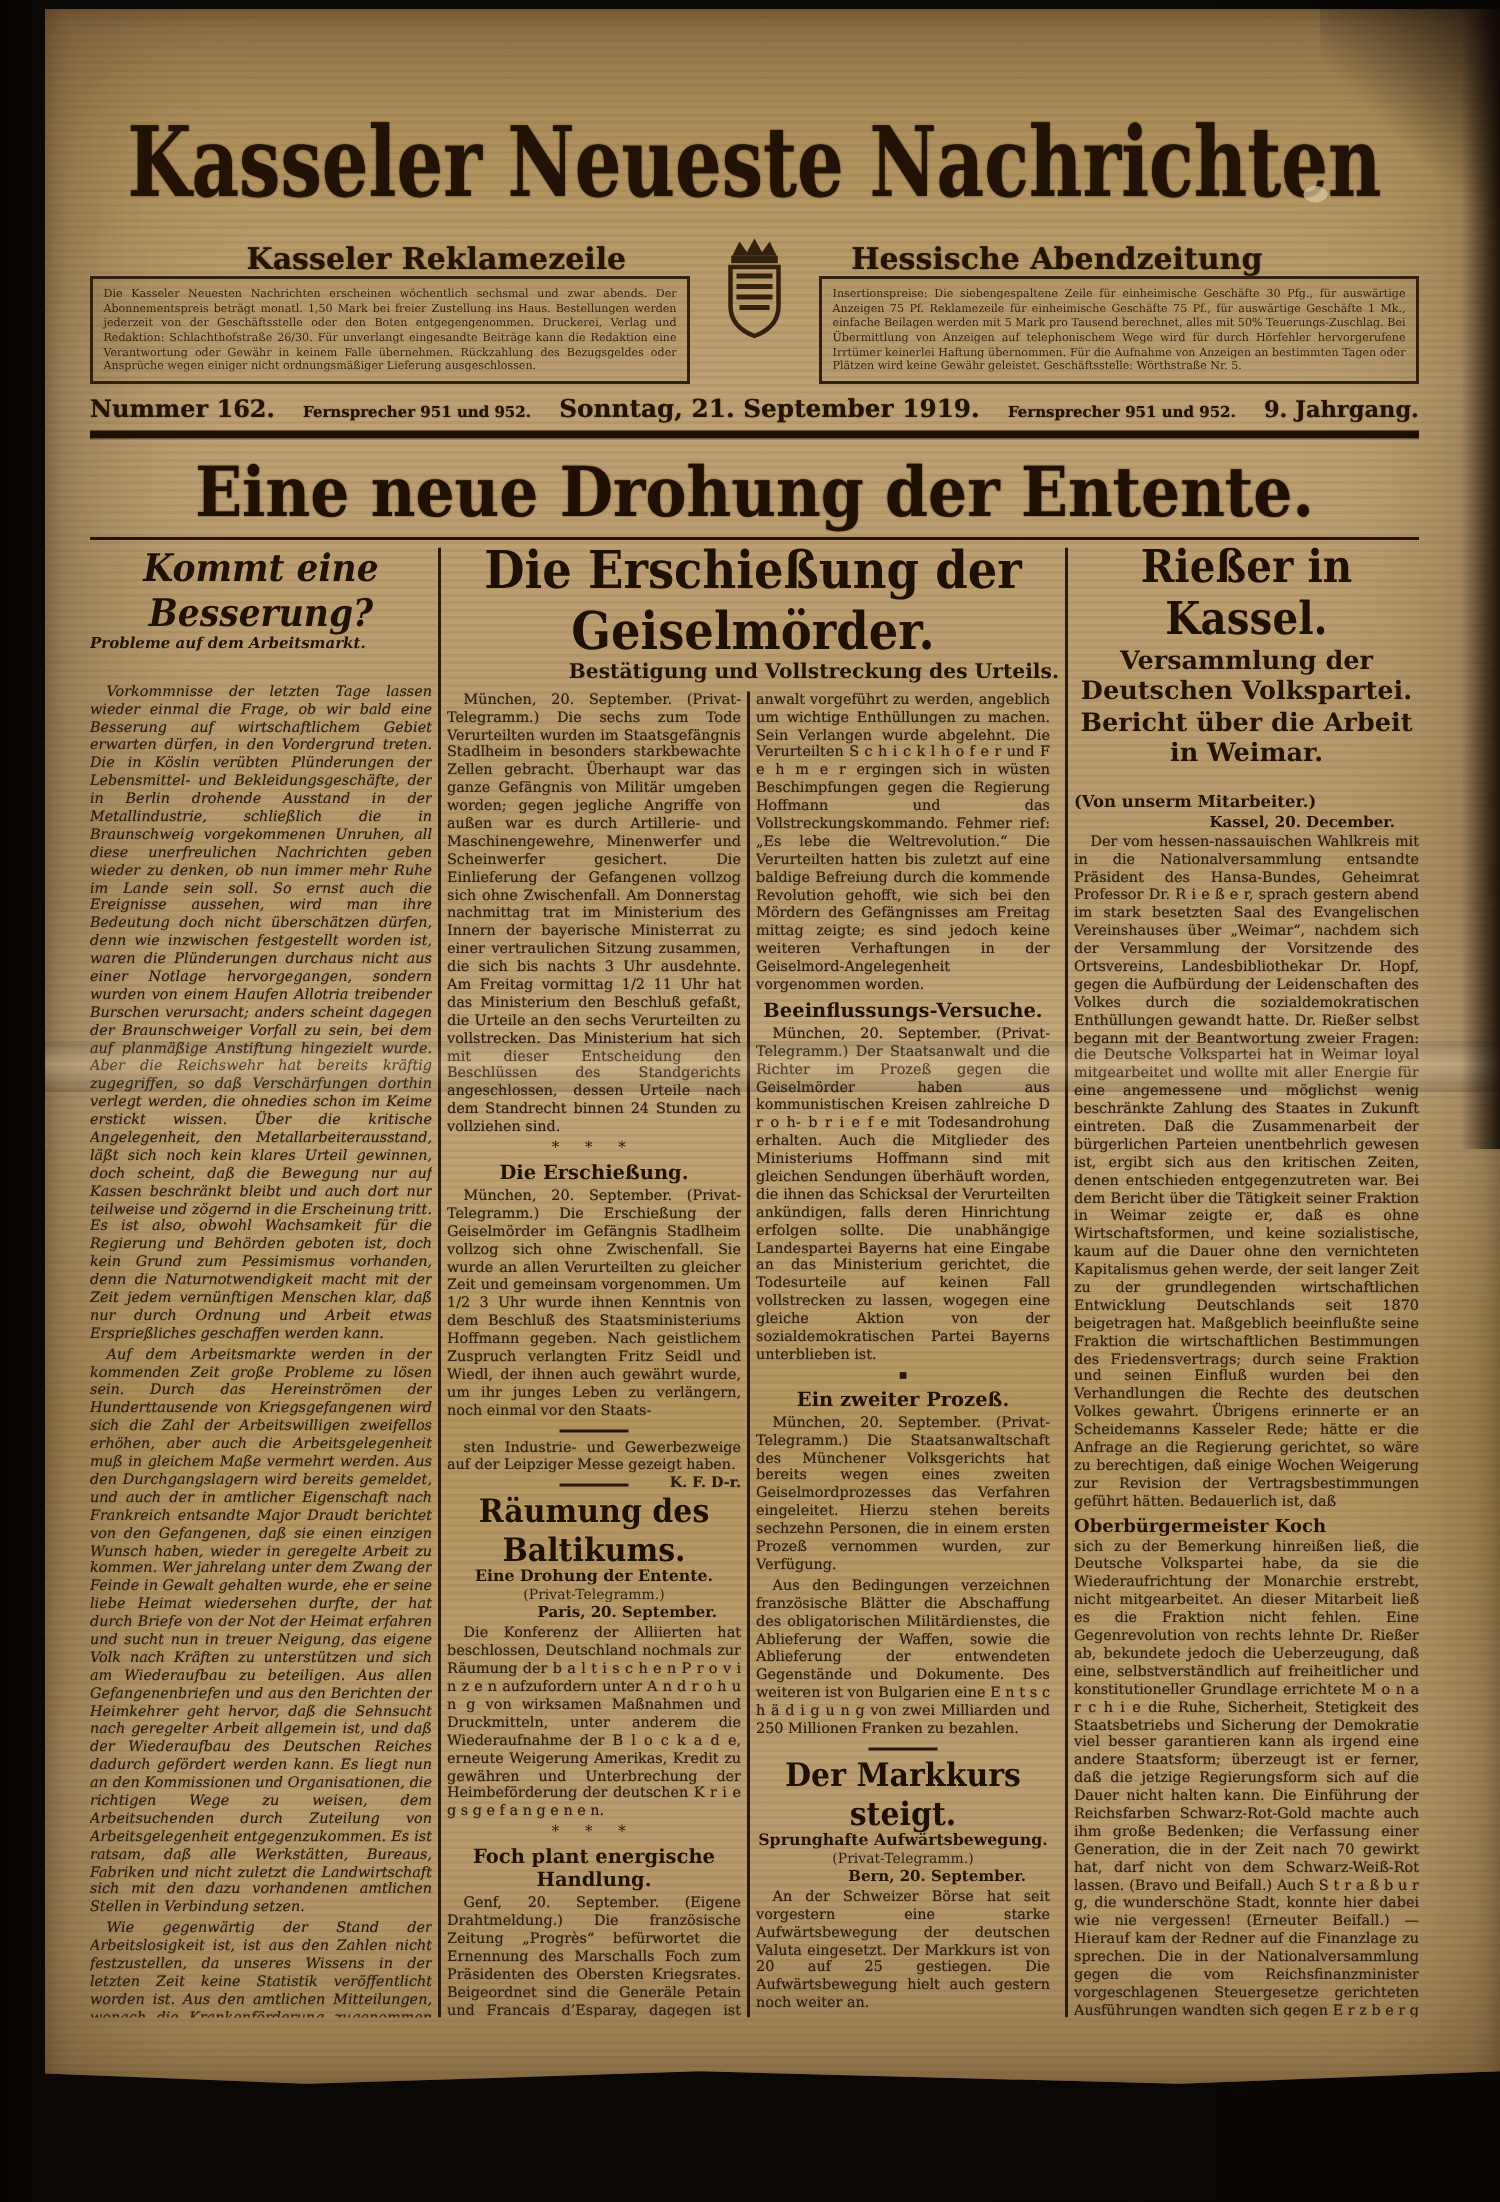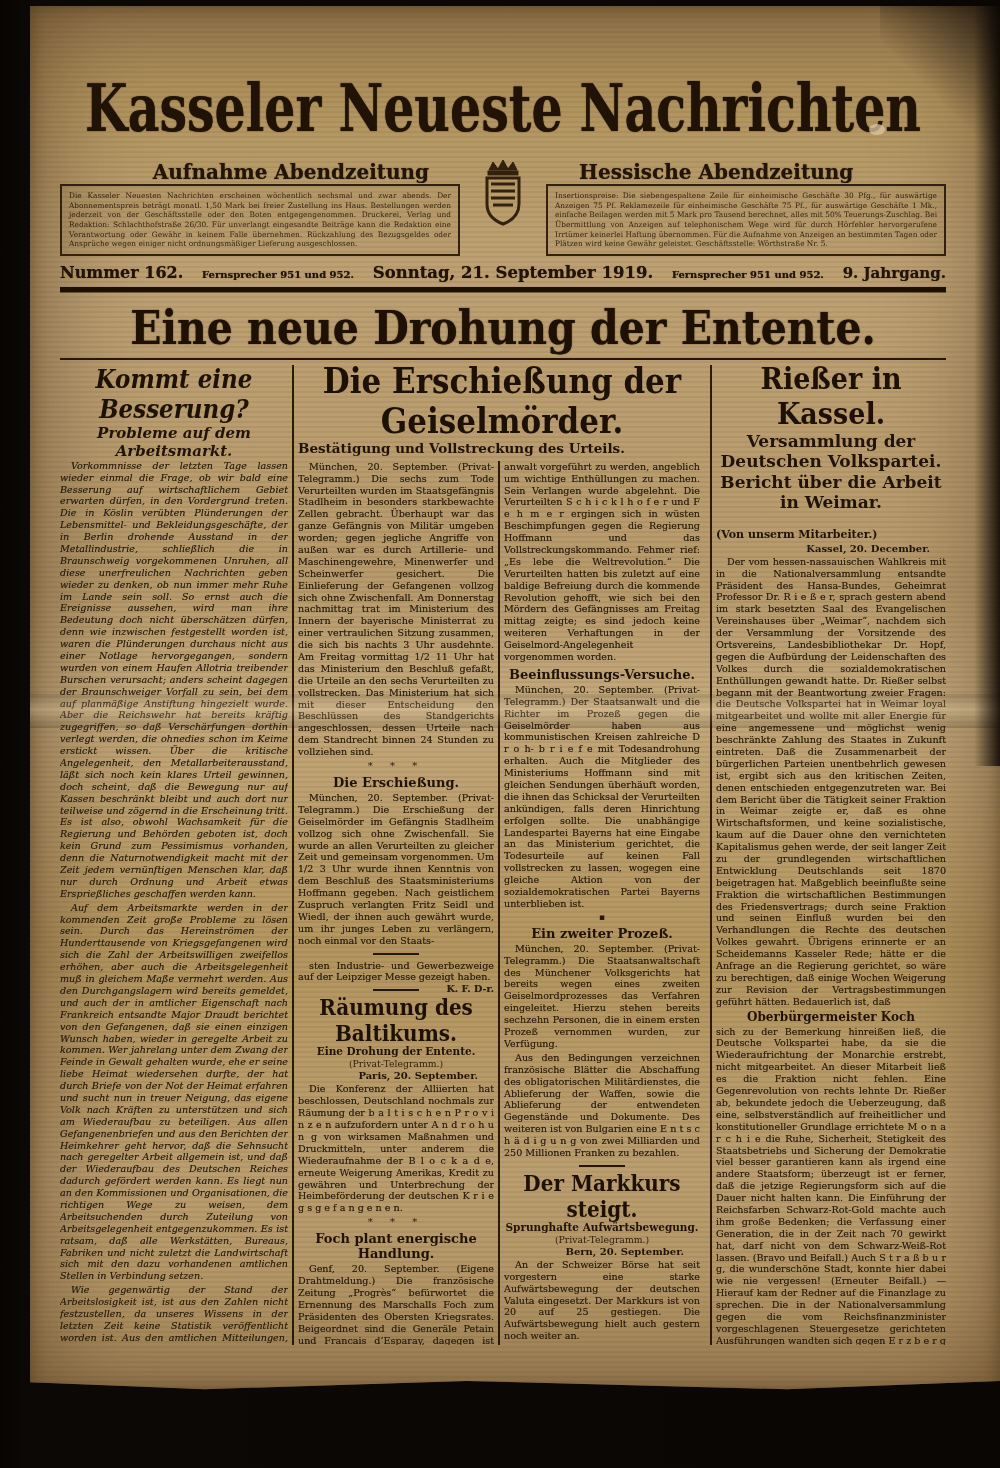--- a/index.html
+++ b/index.html
@@ -55,49 +55,49 @@
 
   
   .cols{display:flex;margin-top:5px;height:980px;overflow:hidden;}
   .vr{width:2px;background:#2a1a0a;flex:none;margin:0 4px;}
   .col-left{width:228px;flex:none;overflow:hidden;font-style:italic;}
   .col-mid{width:408px;flex:none;overflow:hidden;}
   .col-right{flex:1;overflow:hidden;}
   .body-p{font-size:9.6px;line-height:1.24;text-align:justify;text-indent:11px;margin:0 0 2px;
     color:#2a1e10;text-shadow:0 0 .6px rgba(30,18,6,.55);}
   .h-left{font-size:23px;font-weight:bold;text-align:center;transform:scaleY(1.1);color:#1e1105;margin:2px 0 2px;}
-  .subhead{font-size:15px;font-weight:bold;text-align:center;margin:3px 0 0;color:#211406;}
+  .subhead{font-size:10px;font-weight:bold;margin:3px 0 21px;color:#211406;}
   .h-mid{font-size:31px;font-weight:bold;text-align:center;transform:scaleY(1.12);color:#1d1004;margin:0 0 3px;}
-  .sub-mid{font-size:13.5px;font-weight:bold;text-align:left;margin:2px 0 5px;color:#211406;}
+  .sub-mid{font-size:13.5px;font-weight:bold;text-align:right;margin:2px 0 5px;color:#211406;}
   .mid-cols{display:flex;}
   .subcol{width:196px;flex:none;overflow:hidden;}
   .sec-title{font-size:13px;font-weight:bold;text-align:center;margin:4px 0 2px;color:#201305;}
   .h-sec-big{font-size:20px;font-weight:bold;text-align:center;transform:scaleY(1.08);color:#1d1004;margin:5px 0 1px;}
   .tagline{font-size:10.5px;font-weight:bold;text-align:center;margin:1px 0;color:#211406;}
   .tel{font-size:9.3px;text-align:center;margin:0;color:#2a1e10;}
   .dl-right{font-size:10px;font-weight:bold;text-align:right;padding-right:16px;margin:1px 0 2px;color:#211406;}
   .stars{text-align:center;font-size:10px;letter-spacing:7px;margin:2px 0;color:#241708;}
   .dot-div{text-align:center;font-size:9px;margin:2px 0;color:#241708;}
   .rule-short{width:46px;height:2px;background:#241708;margin:6px auto 5px;}
   .sig{float:right;font-weight:bold;}
   .h-right{font-size:27px;font-weight:bold;text-align:center;transform:scaleY(1.12);color:#1d1004;margin:0 0 4px;}
   .sub-right{font-size:17px;font-weight:bold;text-align:center;margin:1px 0;color:#211406;}
   .byline{font-size:11px;font-weight:bold;text-align:left;margin:16px 0 2px;color:#211406;}
-  .inhead{font-size:12px;font-weight:bold;text-align:center;margin:2px 0;color:#201305;}
+  .inhead{font-size:12px;font-weight:bold;margin:2px 0;color:#201305;}
 </style>
 </head>
 <body>
 
 <div class="page">
   <div class="content">
 
     <div class="mast-title">Kasseler Neueste Nachrichten</div>
 
     <div class="editions">
-      <span>Aufnahme Abendzeitung</span>
+      <span>Kasseler Reklamezeile</span>
       <span>Hessische Abendzeitung</span>
     </div>
 
     <div class="notice-row">
       <div class="notice">Die Kasseler Neuesten Nachrichten erscheinen wöchentlich sechsmal und zwar abends. Der Abonnementspreis beträgt monatl. 1,50 Mark bei freier Zustellung ins Haus. Bestellungen werden jederzeit von der Geschäftsstelle oder den Boten entgegengenommen. Druckerei, Verlag und Redaktion: Schlachthofstraße 26/30. Für unverlangt eingesandte Beiträge kann die Redaktion eine Verantwortung oder Gewähr in keinem Falle übernehmen. Rückzahlung des Bezugsgeldes oder Ansprüche wegen einiger nicht ordnungsmäßiger Lieferung ausgeschlossen.</div>
       <div class="crest">
         <svg width="56" height="70" viewBox="0 0 56 70">
           <g fill="#32210e" stroke="#32210e">
             <path d="M14 12 L18 4 L23 11 L28 2 L33 11 L38 4 L42 12 Z"></path>
             <rect x="13" y="13" width="30" height="4"></rect>

